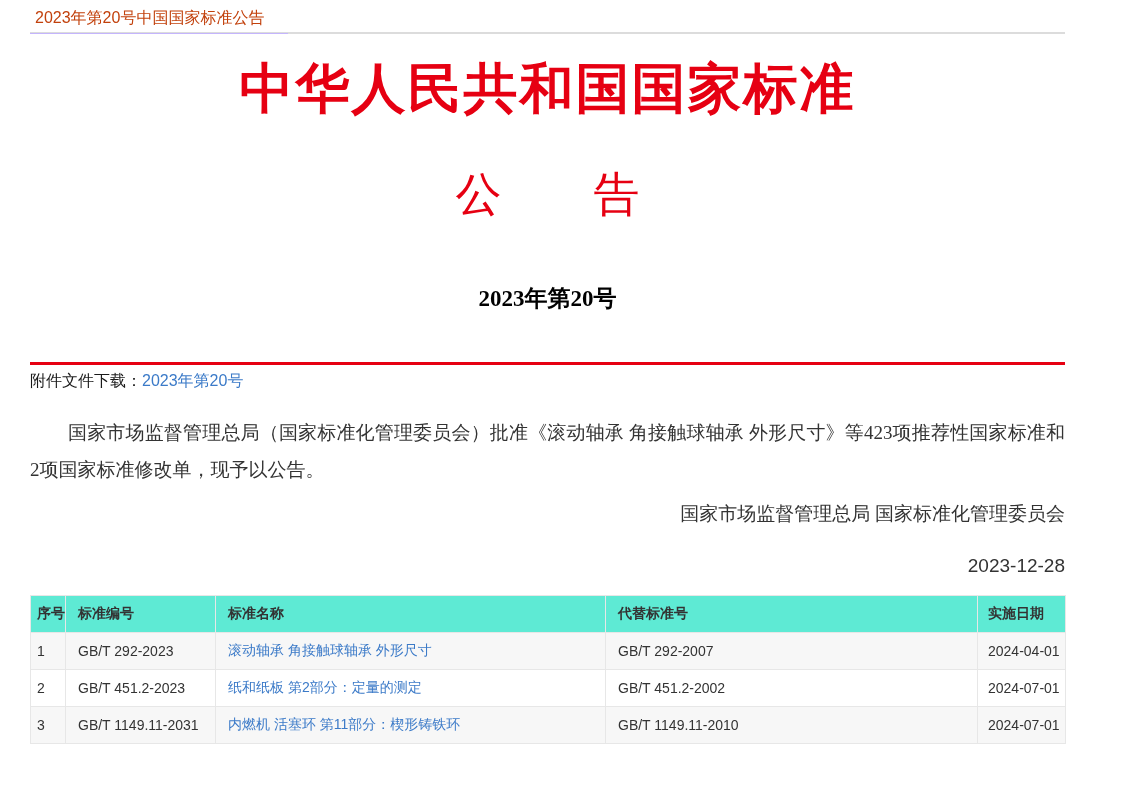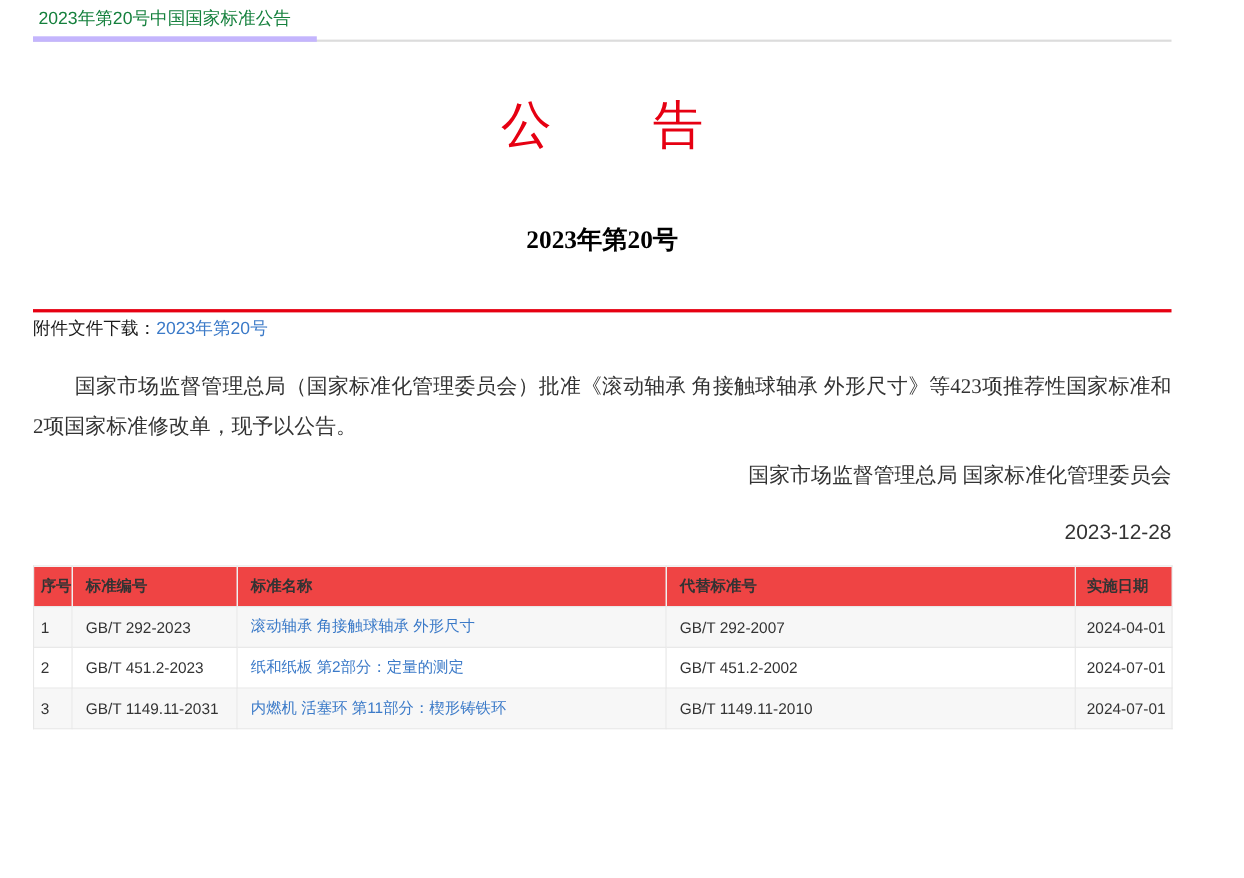--- a/index.html
+++ b/index.html
@@ -13,23 +13,23 @@
   .tabbar {
     margin: 0 36px 0 30px;
     padding-top: 7px;
     border-bottom: 2px solid #dcdcdc;
     width: 1035px;
   }
   .tab {
     display: inline-block;
     font-size: 16px;
     line-height: 21px;
-    color: #15803d;
+    color: #c2410c;
     padding: 0 24px 5px 5px;
-    border-bottom: 5px solid #c4b5fd;
+    border-bottom: 1px solid #c4b5fd;
     margin-bottom: -2px;
     cursor: pointer;
     white-space: nowrap;
   }
   .content { margin: 0 30px; width: 1035px; }
 
   .banner-title {
     margin-top: 25px;
     text-align: center;
     color: #e60012;
@@ -114,36 +114,37 @@
     color: #333333;
   }
   table.standards th, table.standards td {
     border: 1px solid #e7e7e7;
     padding: 9px 12px;
     text-align: left;
     white-space: nowrap;
     overflow: hidden;
     font-weight: normal;
   }
-  table.standards th { font-weight: bold; background: #ef4444; }
+  table.standards th { font-weight: bold; background: #5eead4; }
   table.standards td.c-index, table.standards th.c-index { padding-left: 6px; }
   table.standards td.c-date, table.standards th.c-date { padding-left: 10px; padding-right: 4px; }
   table.standards tbody tr:nth-child(odd) td { background: #f7f7f7; }
   table.standards tbody tr:nth-child(even) td { background: #ffffff; }
   a.name-link { color: #3b7ac8; text-decoration: none; cursor: pointer; }
 </style>
 </head>
 <body>
 
 <div class="tabbar">
   <span class="tab">2023年第20号中国国家标准公告</span>
 </div>
 
 <div class="content">
 
+  <div class="banner-title">中华人民共和国国家标准</div>
   <div class="banner-sub">公　　告</div>
   <div class="issue-no">2023年第20号</div>
 
   <div class="red-line"></div>
 
   <div class="attach-row">
     <span>附件文件下载：</span><a class="attach-link">2023年第20号</a>
   </div>
 
 

